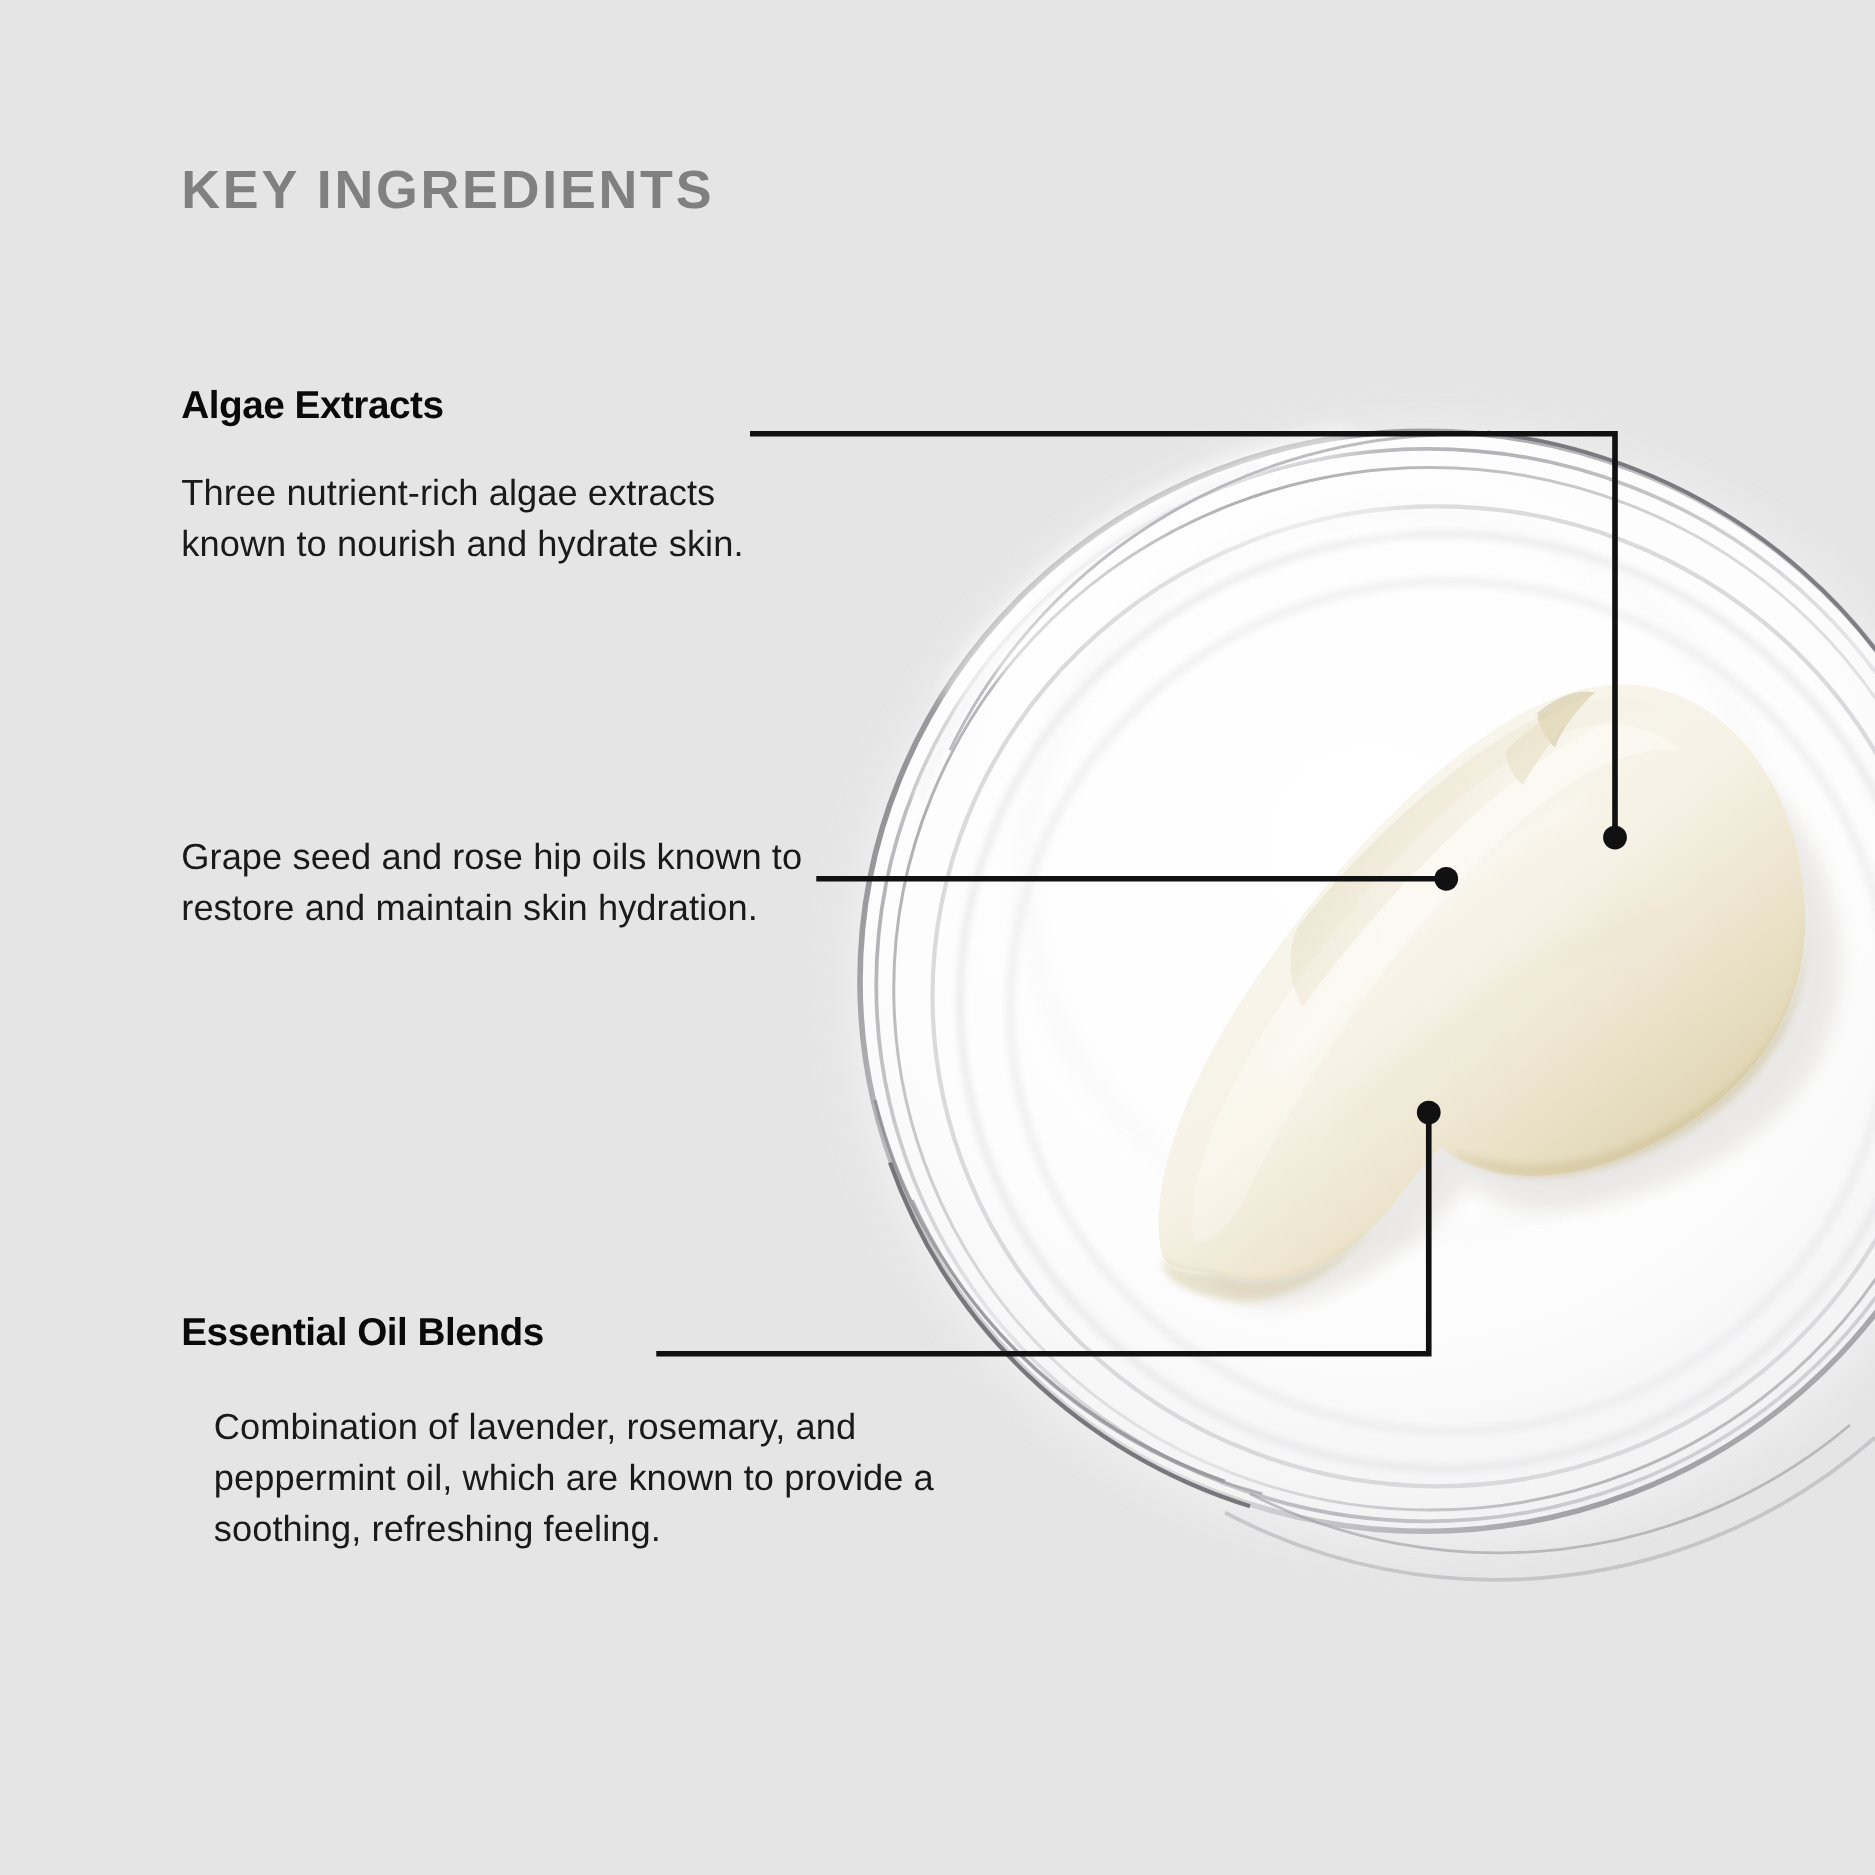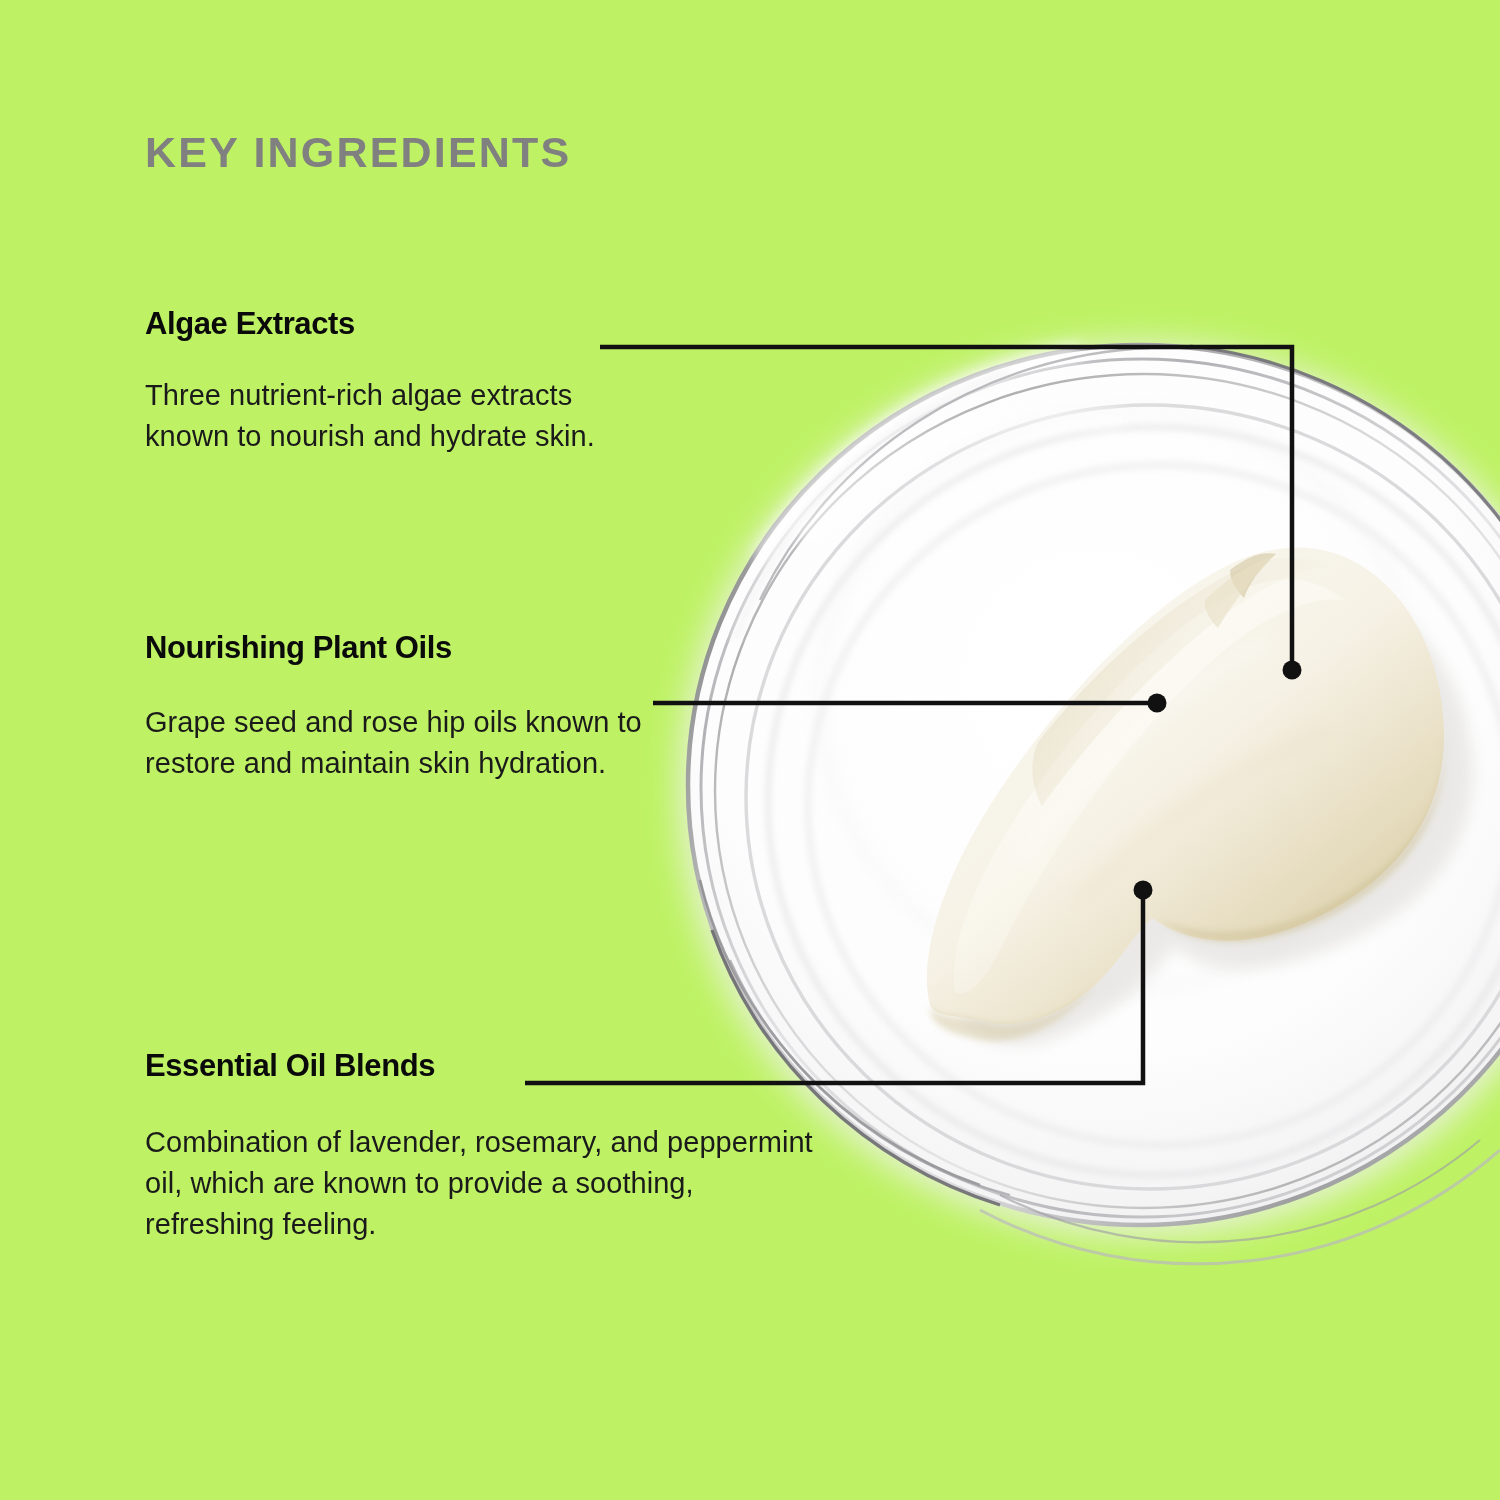--- a/index.html
+++ b/index.html
@@ -4,21 +4,21 @@
 <style>
   html, body {
     margin: 0;
     padding: 0;
     background: #ffffff;
   }
   #page {
     position: relative;
     width: 1500px;
     height: 1500px;
-    background: #bef264;
+    background: #e5e5e5;
     overflow: hidden;
     font-family: "Liberation Sans", sans-serif;
     -webkit-font-smoothing: antialiased;
   }
 
   
   #photo {
     position: absolute;
     left: 0; top: 0;
     width: 1500px;
@@ -61,21 +61,21 @@
     letter-spacing: 0.05px;
   }
 
   #ing-0 { top: 306px; width: 470px; }
   #ing-0 .ing-desc { margin-top: 33px; }
 
   #ing-1 { top: 630px; width: 500px; }
   #ing-1 .ing-desc { margin-top: 36px; }
 
   #ing-2 { top: 1048px; width: 680px; }
-  #ing-2 .ing-desc { margin-top: 38px; }
+  #ing-2 .ing-desc { margin-top: 38px; margin-left: 26px; }
 
   
   #leaders {
     position: absolute;
     left: 0; top: 0;
     width: 1500px; height: 1500px;
     pointer-events: none;
   }
 </style>
 </head>
@@ -245,21 +245,20 @@
   </svg>
 
   <div class="section-header">KEY INGREDIENTS</div>
 
   <div class="ingredient" id="ing-0">
     <div class="ing-title">Algae Extracts</div>
     <div class="ing-desc">Three nutrient-rich algae extracts known to nourish and hydrate skin.</div>
   </div>
 
   <div class="ingredient" id="ing-1">
-    <div class="ing-title">Nourishing Plant Oils</div>
     <div class="ing-desc">Grape seed and rose hip oils known to restore and maintain skin hydration.</div>
   </div>
 
   <div class="ingredient" id="ing-2">
     <div class="ing-title">Essential Oil Blends</div>
     <div class="ing-desc">Combination of lavender, rosemary, and peppermint oil, which are known to provide a soothing, refreshing feeling.</div>
   </div>
 
   <svg id="leaders" viewBox="0 0 1500 1500" xmlns="http://www.w3.org/2000/svg">
 

